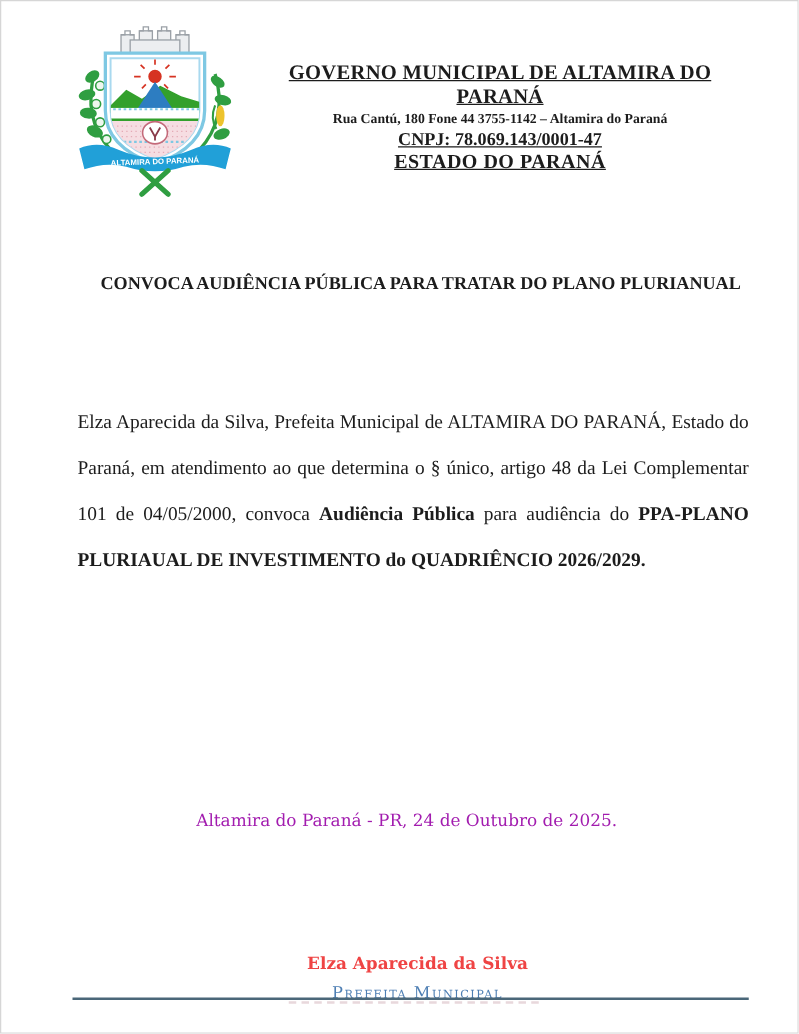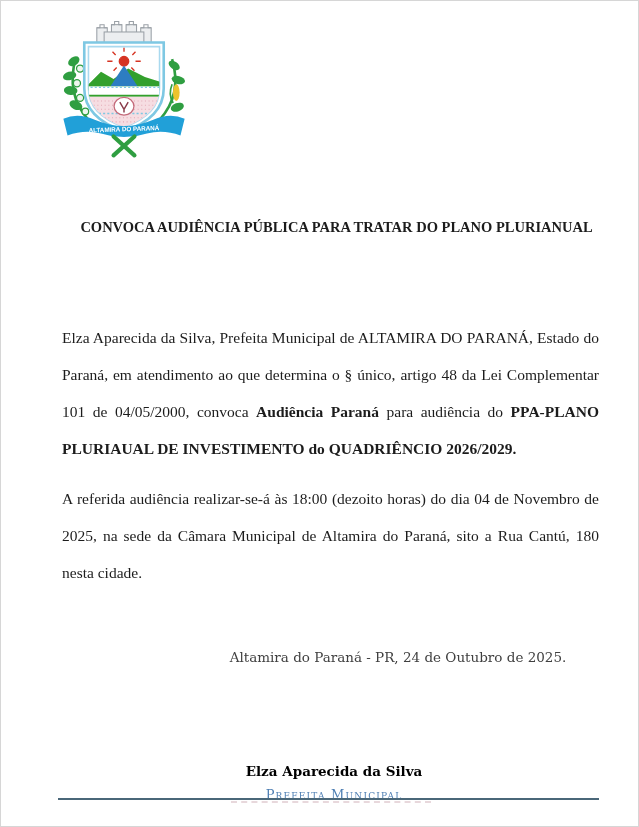--- a/index.html
+++ b/index.html
@@ -31,29 +31,28 @@
   
   .body-text{position:absolute;left:61px;top:318px;width:537px;}
   .body-text p{
     margin:0;font-size:15.5px;line-height:37px;
     text-align:justify;
   }
   .body-text p + p{margin-top:13px;}
   
   .dateline{
     position:absolute;left:156px;top:648px;width:482px;
-    text-align:center;
-    font-family:"DejaVu Serif", serif;font-size:13.5px;color:#404040;
+    font-family:"DejaVu Serif", serif;font-size:13.5px;color:#a21caf;
   }
   
   .signature{
     position:absolute;left:27px;top:762px;width:612px;text-align:center;
     font-family:"DejaVu Serif", serif;
   }
-  .sig-name{font-size:13.5px;font-weight:bold;color:#000000;}
+  .sig-name{font-size:13.5px;font-weight:bold;color:#ef4444;}
   .sig-role{
     font-size:13px;font-variant:small-caps;letter-spacing:1.2px;
     color:#4d7eb3;margin-top:8px;
   }
   .bottom-rule{
     position:absolute;left:57px;top:797px;width:541px;height:2px;
     background:#4a6779;
   }
   .sig-dashes{
     position:absolute;left:230px;top:800px;width:200px;height:0;
@@ -135,28 +134,33 @@
         <text x="66" y="107" text-anchor="middle" font-family="Liberation Sans, sans-serif" font-size="6" font-weight="bold" fill="#ffffff" transform="rotate(-2 66 107)">ALTAMIRA DO PARANÁ</text>
       </g>
 
       <g stroke="#2f9e41" stroke-width="4" stroke-linecap="round">
         <path d="M56,112 L76,130"></path>
         <path d="M76,112 L56,130"></path>
       </g>
     </svg>
   </div>
 
+  <div class="header-text">
+    <div class="hl1">GOVERNO MUNICIPAL DE ALTAMIRA DO PARANÁ</div>
+    <div class="hl2">Rua Cantú, 180 Fone 44 3755-1142 – Altamira do Paraná</div>
+    <div class="hl3">CNPJ: 78.069.143/0001-47</div>
+    <div class="hl4">ESTADO DO PARANÁ</div>
+  </div>
 
   <div class="doc-title">
     <div>CONVOCA AUDIÊNCIA PÚBLICA PARA TRATAR DO PLANO PLURIANUAL</div>
   </div>
 
   <div class="body-text">
-    <p><span>Elza Aparecida da Silva, Prefeita Municipal de ALTAMIRA DO PARANÁ, Estado do Paraná, em atendimento ao que determina o § único, artigo 48 da Lei Complementar 101 de 04/05/2000, convoca </span><span style="font-weight: bold;">Audiência Paraná</span><span> para audiência do </span><span style="font-weight: bold;">PPA-PLANO PLURIAUAL DE INVESTIMENTO do QUADRIÊNCIO 2026/2029.</span></p>
-    <p><span>A referida audiência realizar-se-á às 18:00 (dezoito horas) do dia 04 de Novembro de 2025, na sede da Câmara Municipal de Altamira do Paraná, sito a Rua Cantú, 180 nesta cidade.</span></p>
+    <p><span>Elza Aparecida da Silva, Prefeita Municipal de ALTAMIRA DO PARANÁ, Estado do Paraná, em atendimento ao que determina o § único, artigo 48 da Lei Complementar 101 de 04/05/2000, convoca </span><span style="font-weight: bold;">Audiência Pública</span><span> para audiência do </span><span style="font-weight: bold;">PPA-PLANO PLURIAUAL DE INVESTIMENTO do QUADRIÊNCIO 2026/2029.</span></p>
   </div>
 
   <div class="dateline">Altamira do Paraná - PR, 24 de Outubro de 2025.</div>
 
   <div class="signature">
     <div class="sig-name">Elza Aparecida da Silva</div>
     <div class="sig-role">Prefeita Municipal</div>
   </div>
 
   <div class="bottom-rule"></div>

